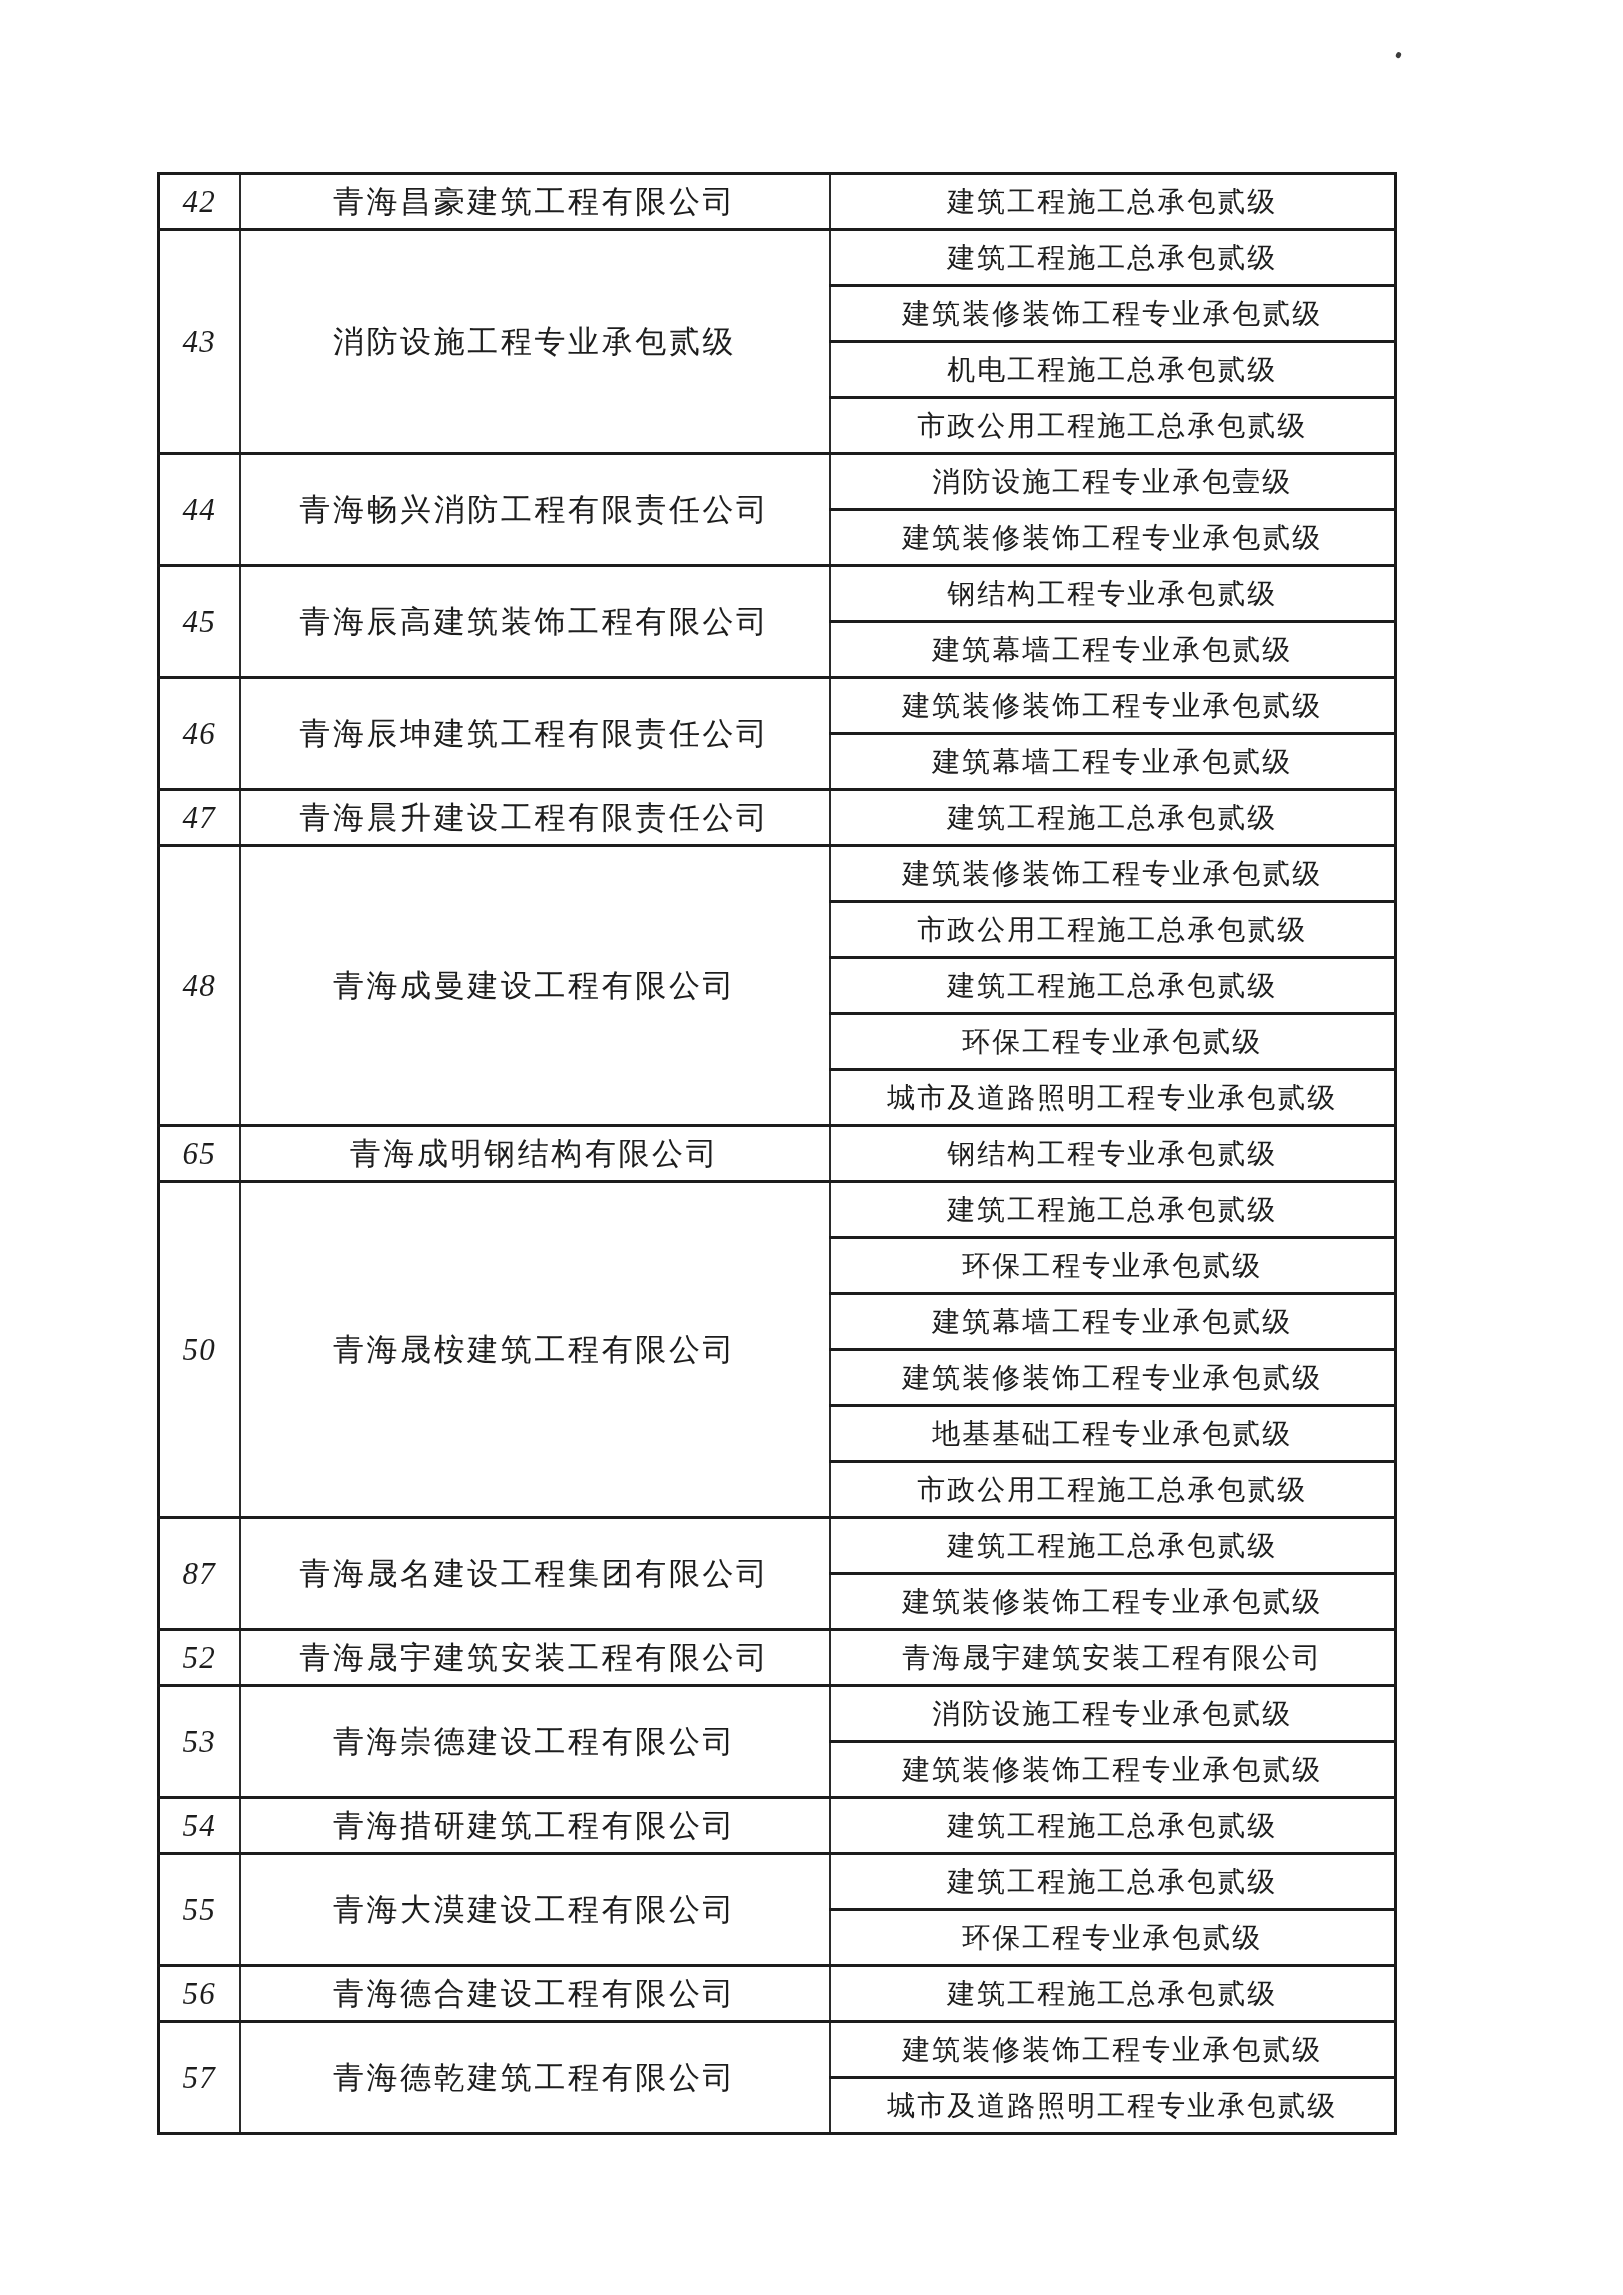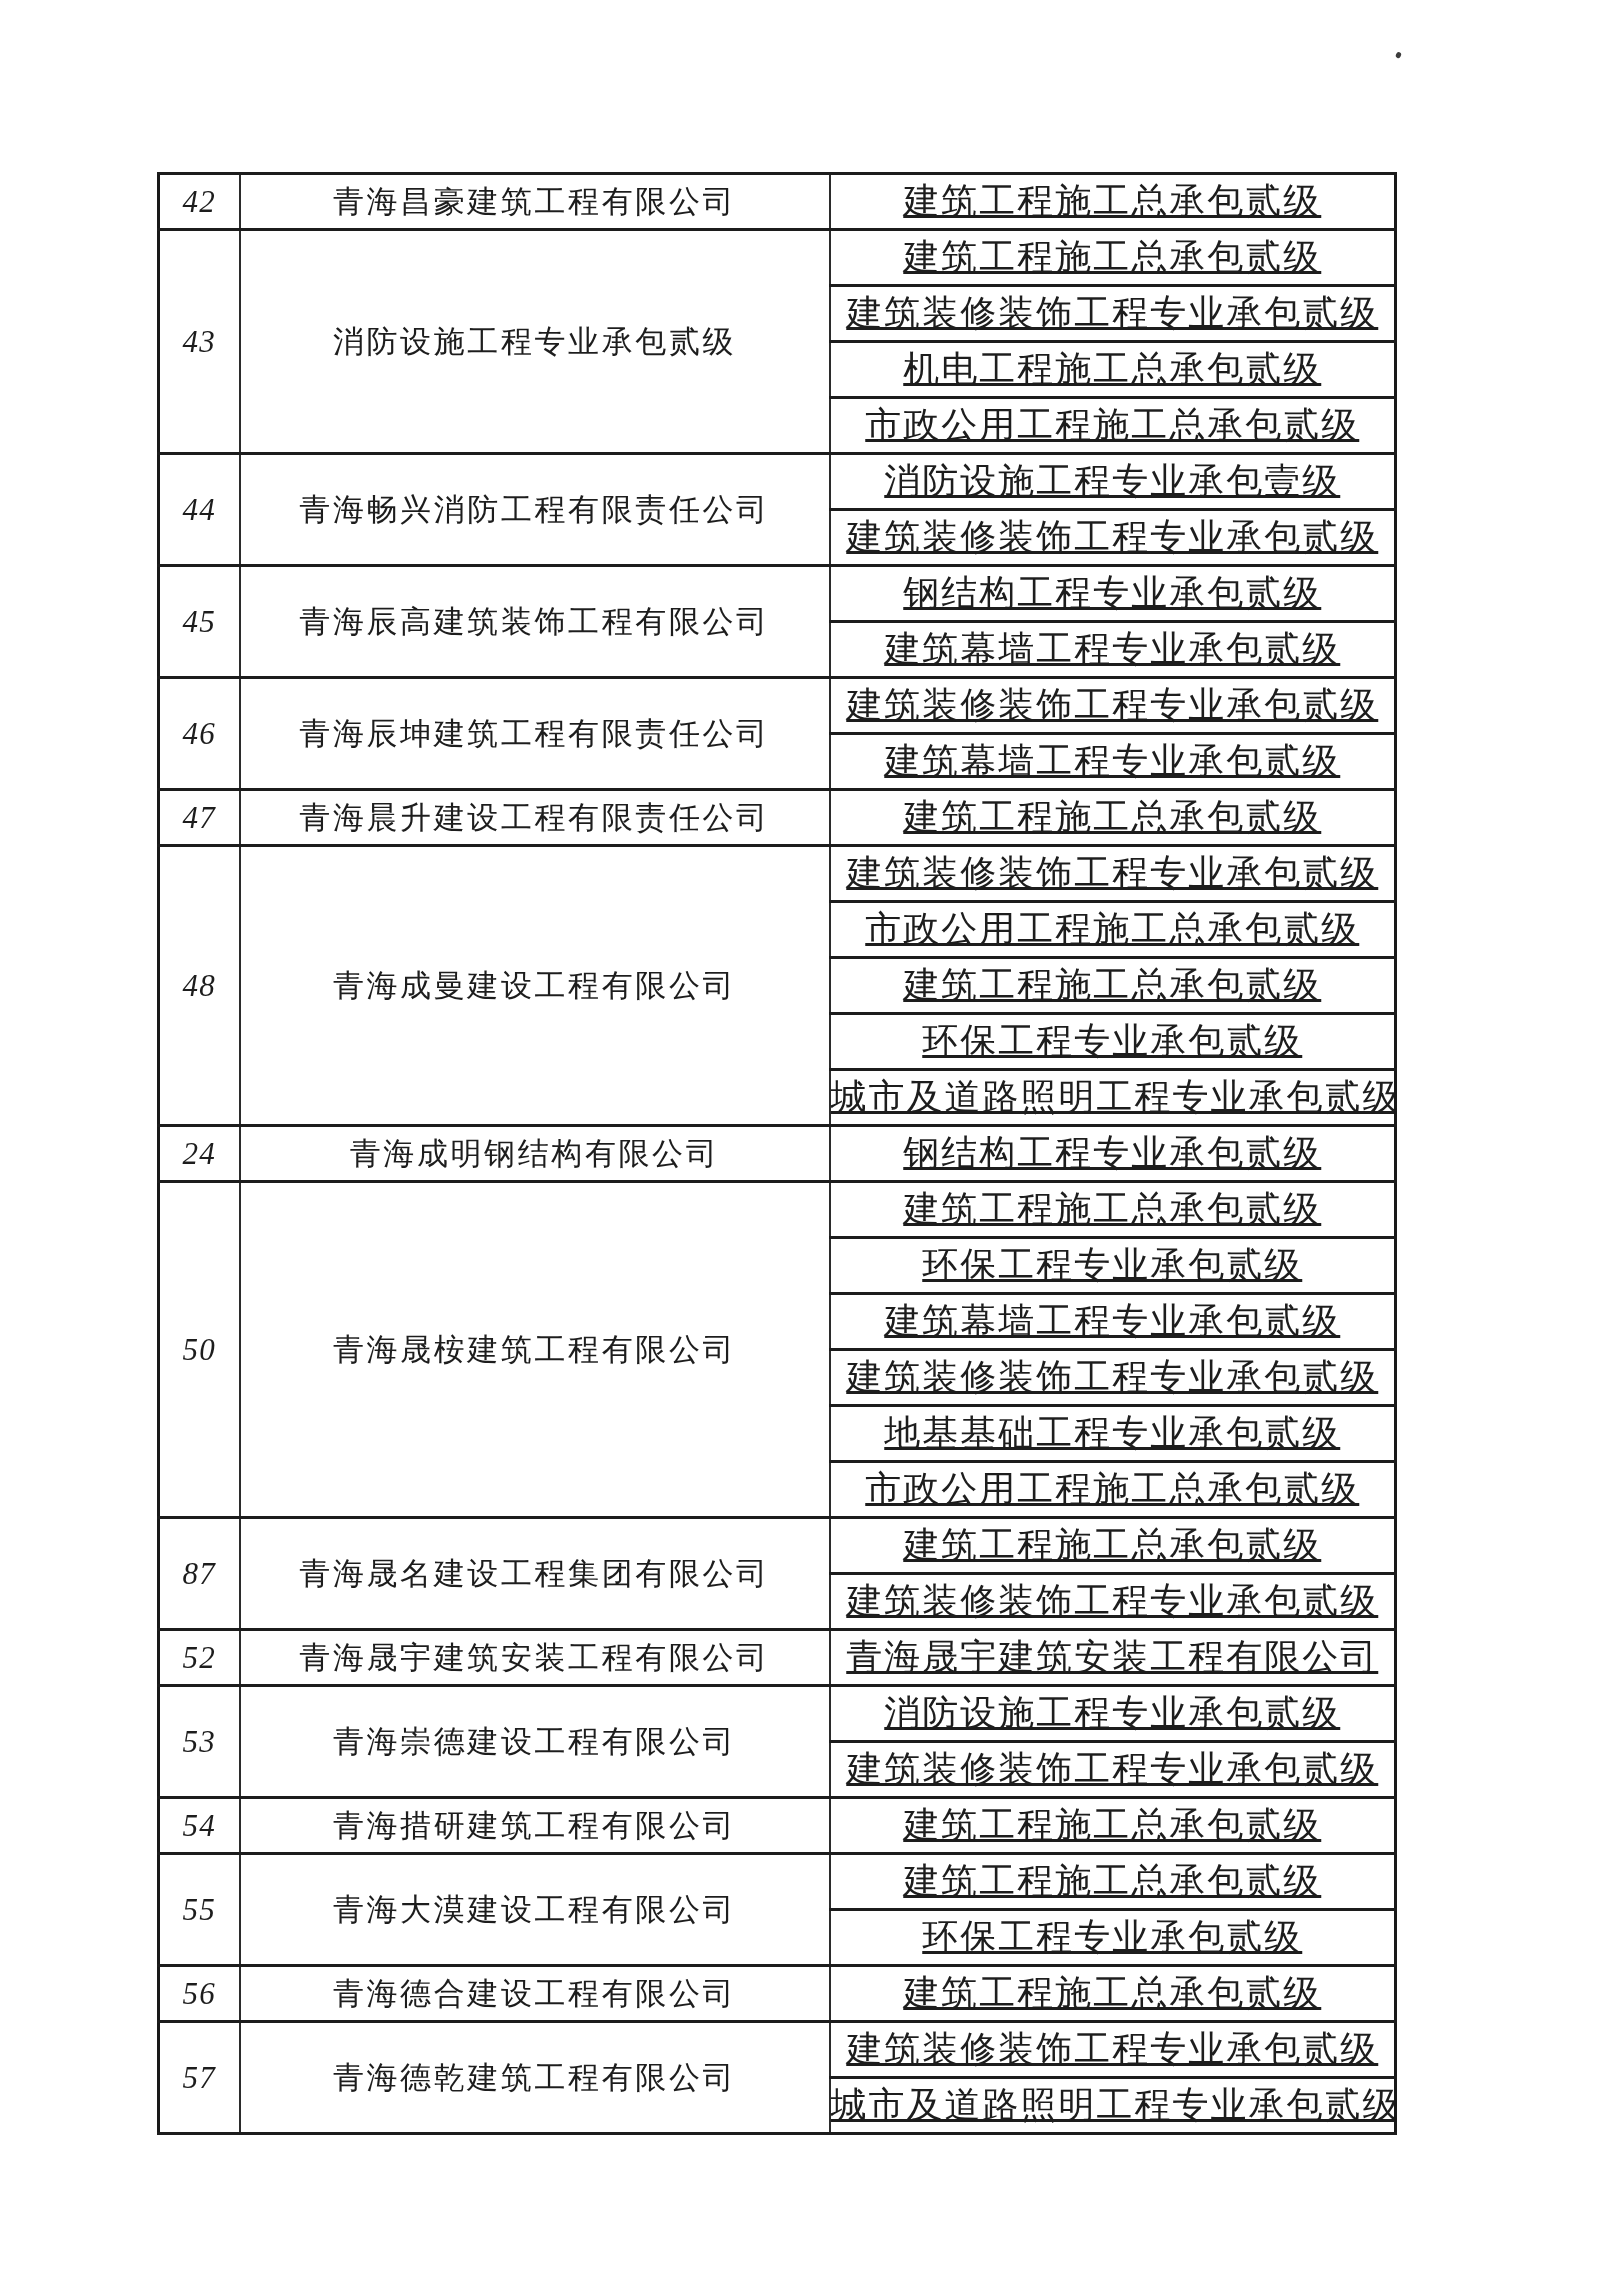--- a/index.html
+++ b/index.html
@@ -59,23 +59,22 @@
     font-size: 31px;
     letter-spacing: 1.3px;
     font-style: italic;
   }
   td.company-cell {
     font-size: 31px;
     letter-spacing: 2.6px;
     margin-left: 14px;
   }
   td.qual-cell {
-    font-size: 36px;
+    font-size: 28px;
     letter-spacing: 2px;
-    text-decoration: underline;
   }
 </style>
 </head>
 <body>
 
 <div class="page">
   <div class="speck"></div>
   <table class="qual-table">
     <colgroup>
       <col style="width:81px">
@@ -142,21 +141,21 @@
         <tr>
           <td class="qual-cell">建筑工程施工总承包贰级</td>
         </tr>
         <tr>
           <td class="qual-cell">环保工程专业承包贰级</td>
         </tr>
         <tr>
           <td class="qual-cell">城市及道路照明工程专业承包贰级</td>
         </tr>
         <tr>
-          <td class="no-cell" rowspan="1">24</td>
+          <td class="no-cell" rowspan="1">65</td>
           <td class="company-cell" rowspan="1">青海成明钢结构有限公司</td>
           <td class="qual-cell">钢结构工程专业承包贰级</td>
         </tr>
         <tr>
           <td class="no-cell" rowspan="6">50</td>
           <td class="company-cell" rowspan="6">青海晟桉建筑工程有限公司</td>
           <td class="qual-cell">建筑工程施工总承包贰级</td>
         </tr>
         <tr>
           <td class="qual-cell">环保工程专业承包贰级</td>

